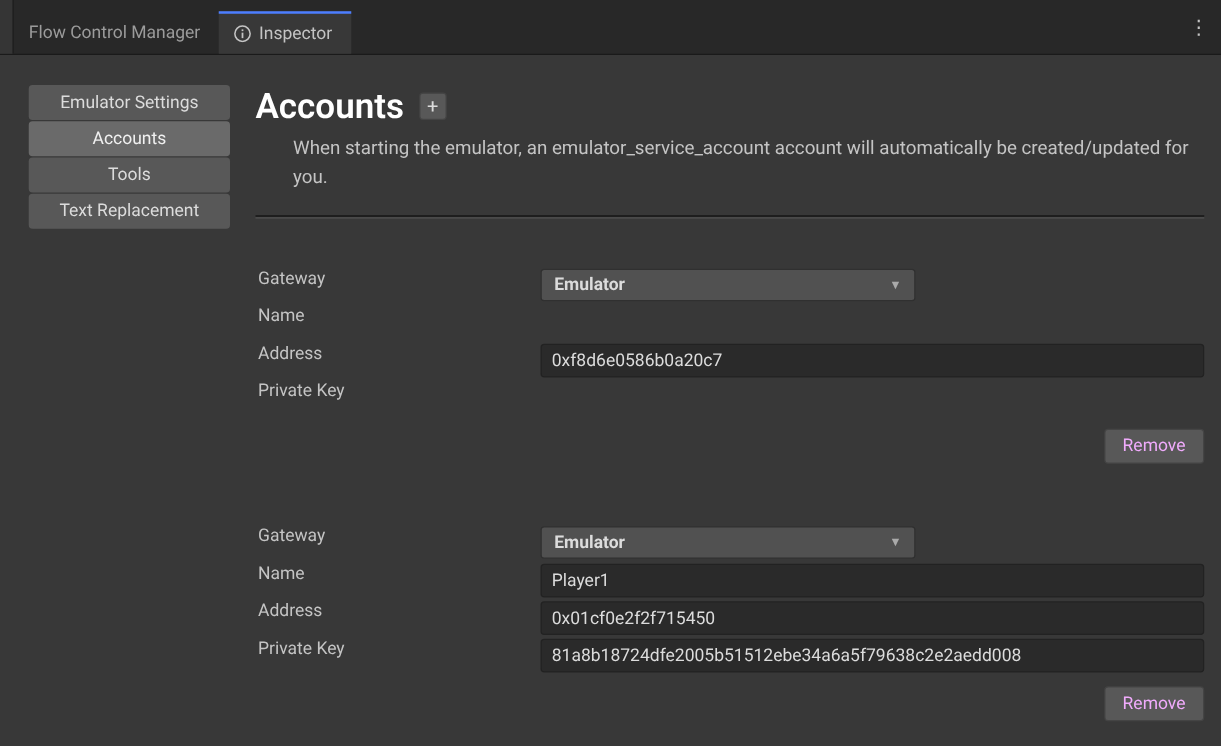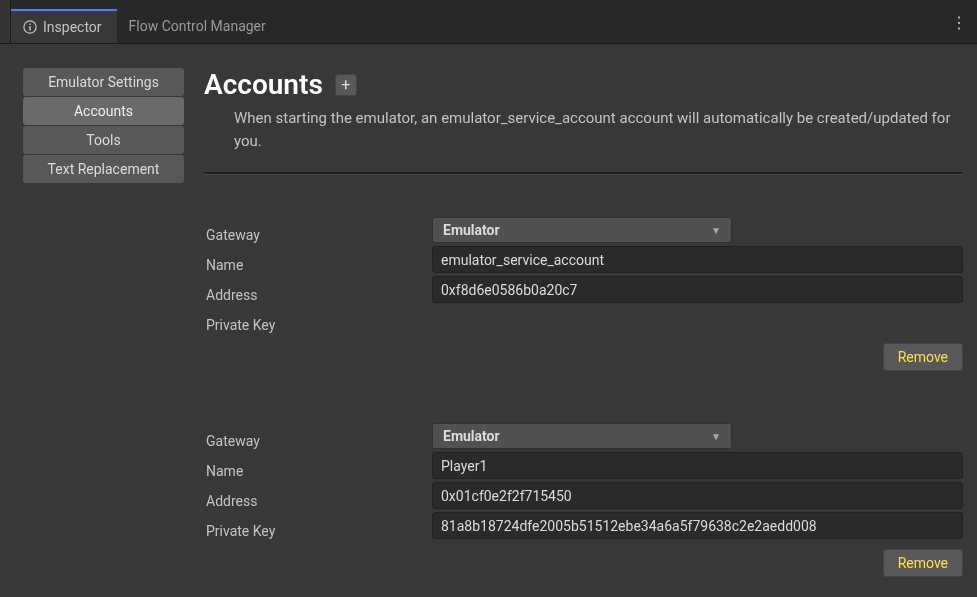--- a/index.html
+++ b/index.html
@@ -141,21 +141,21 @@
     .divider {
       height: 3px;
       background: linear-gradient(to bottom, #1e1e1e 0%, #1e1e1e 50%, #4a4a4a 50%, #4a4a4a 100%);
       margin-bottom: 40px;
     }
     .account-block {
       margin-bottom: 50px;
     }
     .form-row {
       display: flex;
-      align-items: flex-end;
+      align-items: flex-start;
       margin-bottom: 2px;
       min-height: 28px;
     }
     .form-label {
       width: 228px;
       color: #c4c4c4;
       font-size: 14px;
       padding-left: 2px;
     }
     .form-input-wrap {
@@ -192,45 +192,45 @@
       outline: none;
     }
     .remove-row {
       display: flex;
       justify-content: flex-end;
       margin-top: 10px;
     }
     .remove-btn {
       background: #585858;
       border: 1px solid #444;
-      color: #fde047;
+      color: #f0abfc;
       padding: 5px 14px;
       border-radius: 3px;
       cursor: pointer;
       font-size: 14px;
     }
   </style>
 </head>
 <body>
 
 <div class="container">
   <div class="tab-bar">
+    <div class="tab">
+      <span>Flow Control Manager</span>
+    </div>
     <div class="tab active">
       <span class="tab-icon">
         <svg viewBox="0 0 16 16" width="14" height="14" fill="#c4c4c4">
           <circle cx="8" cy="8" r="7" fill="none" stroke="#c4c4c4" stroke-width="1.4"></circle>
           <rect x="7.2" y="7" width="1.6" height="5" fill="#c4c4c4"></rect>
           <rect x="7.2" y="4" width="1.6" height="1.6" fill="#c4c4c4"></rect>
         </svg>
       </span>
       <span>Inspector</span>
     </div>
-    <div class="tab">
-      <span>Flow Control Manager</span>
-    </div>
     <div class="context-menu-btn">⋮</div>
   </div>
 
   <div class="main-content">
     <div class="sidebar">
       <button class="sidebar-btn">Emulator Settings</button>
       <button class="sidebar-btn selected">Accounts</button>
       <button class="sidebar-btn">Tools</button>
       <button class="sidebar-btn">Text Replacement</button>
     </div>
@@ -248,23 +248,20 @@
           <div class="form-label">Gateway</div>
           <div class="form-input-wrap">
             <div class="dropdown">
               <span>Emulator</span>
               <span class="dropdown-arrow">▼</span>
             </div>
           </div>
         </div>
         <div class="form-row">
           <div class="form-label">Name</div>
-          <div class="form-input-wrap">
-            <input class="text-input" type="text" value="emulator_service_account" style="">
-          </div>
         </div>
         <div class="form-row">
           <div class="form-label">Address</div>
           <div class="form-input-wrap">
             <input class="text-input" type="text" value="0xf8d6e0586b0a20c7" style="">
           </div>
         </div>
         <div class="form-row">
           <div class="form-label">Private Key</div>
         </div>

